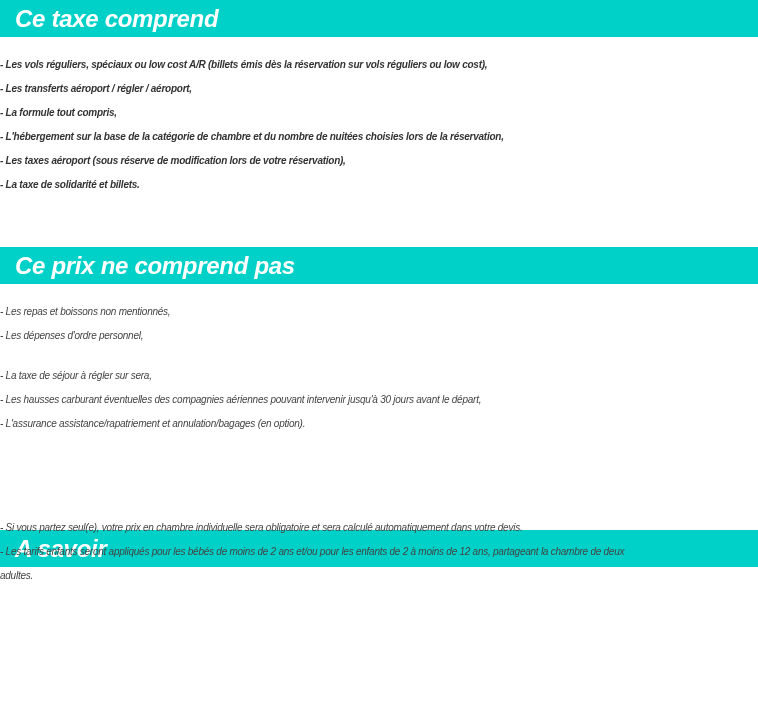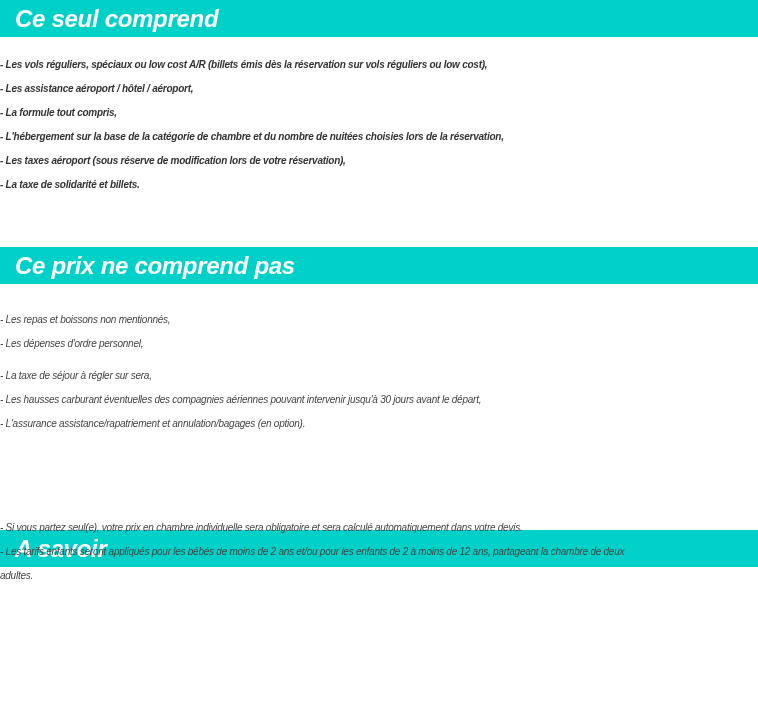--- a/index.html
+++ b/index.html
@@ -24,35 +24,35 @@
   }
   .block .line { display: block; white-space: nowrap; }
   .block.bold { font-weight: bold; color: #333333; }
   .block.regular { font-weight: normal; color: #444444; }
   .block .wrap { white-space: normal; }
 </style>
 </head>
 <body>
 
 <div class="section-header" style="top:0;">
-  <span>Ce seul comprend</span>
+  <span>Ce taxe comprend</span>
 </div>
 <div class="block bold" style="top:53px;">
   <span class="line">- Les vols réguliers, spéciaux ou low cost A/R (billets émis dès la réservation sur vols réguliers ou low cost),</span>
-  <span class="line">- Les assistance aéroport / hôtel / aéroport,</span>
+  <span class="line">- Les transferts aéroport / régler / aéroport,</span>
   <span class="line">- La formule tout compris,</span>
   <span class="line">- L'hébergement sur la base de la catégorie de chambre et du nombre de nuitées choisies lors de la réservation,</span>
   <span class="line">- Les taxes aéroport (sous réserve de modification lors de votre réservation),</span>
   <span class="line">- La taxe de solidarité et billets.</span>
 </div>
 
 <div class="section-header" style="top:247px;">
   <span>Ce prix ne comprend pas</span>
 </div>
-<div class="block regular" style="top:308px;font-style:italic;">
+<div class="block regular" style="top:300px;font-style:italic;">
   <span class="line">- Les repas et boissons non mentionnés,</span>
   <span class="line">- Les dépenses d'ordre personnel,</span>
 </div>
 <div class="block regular" style="top:364px;">
   <span class="line">- La taxe de séjour à régler sur sera,</span>
   <span class="line">- Les hausses carburant éventuelles des compagnies aériennes pouvant intervenir jusqu'à 30 jours avant le départ,</span>
   <span class="line">- L'assurance assistance/rapatriement et annulation/bagages (en option).</span>
 </div>
 
 <div class="section-header" style="top:486px;margin-top:44px;">

